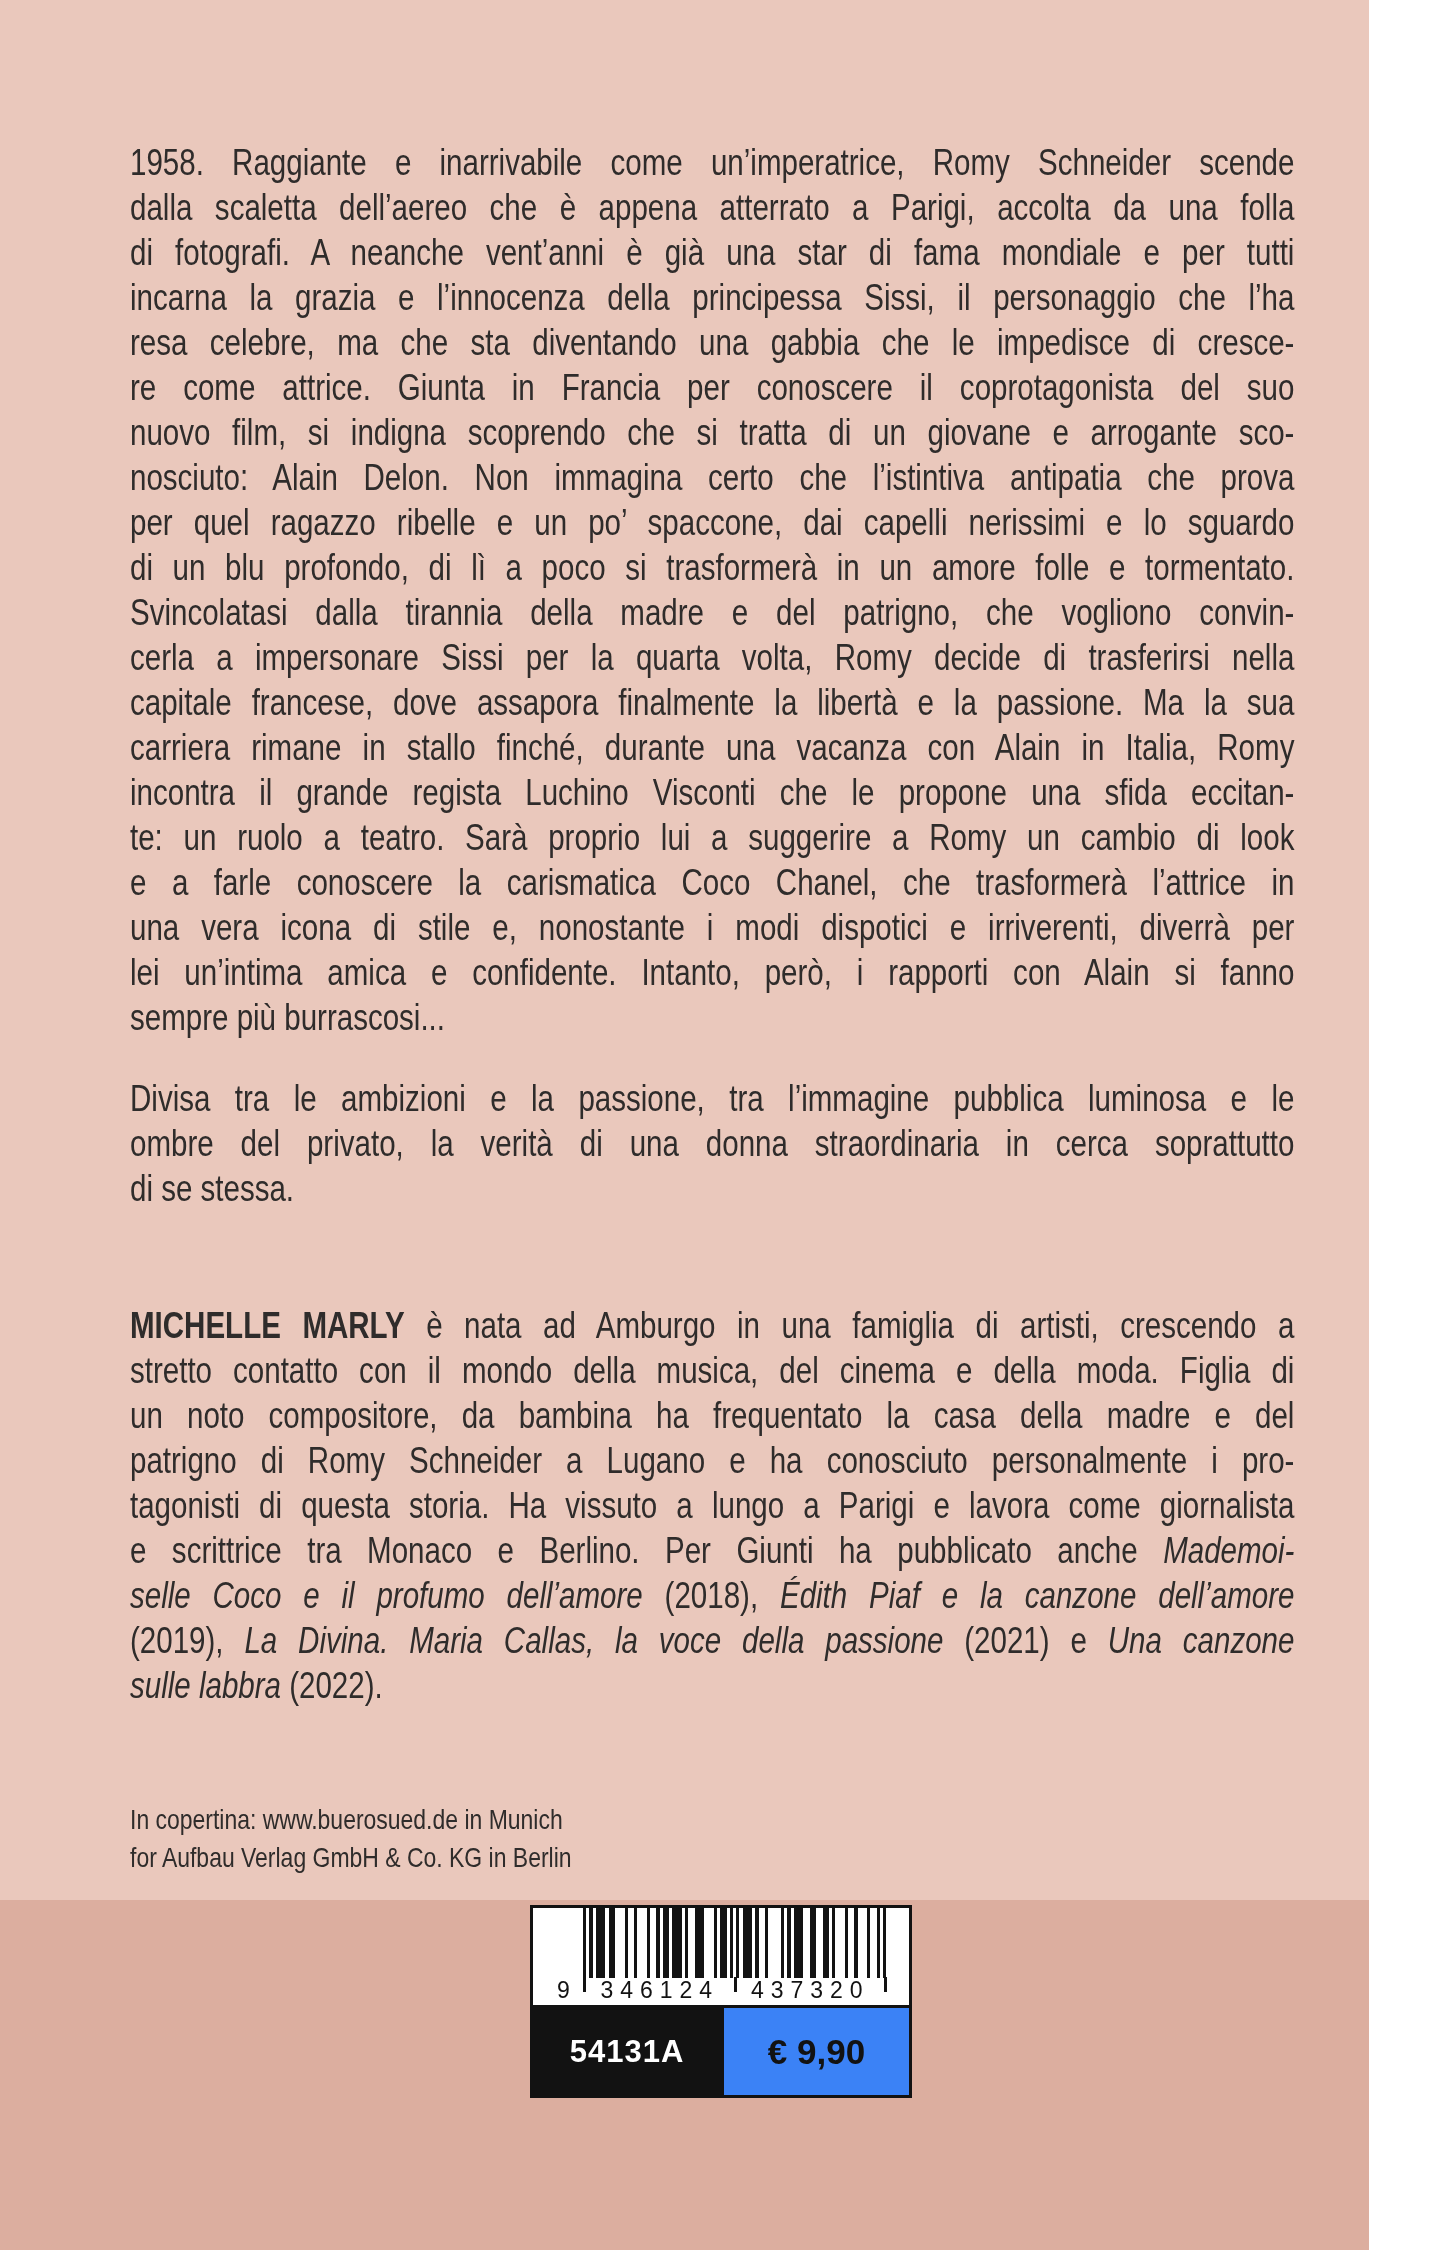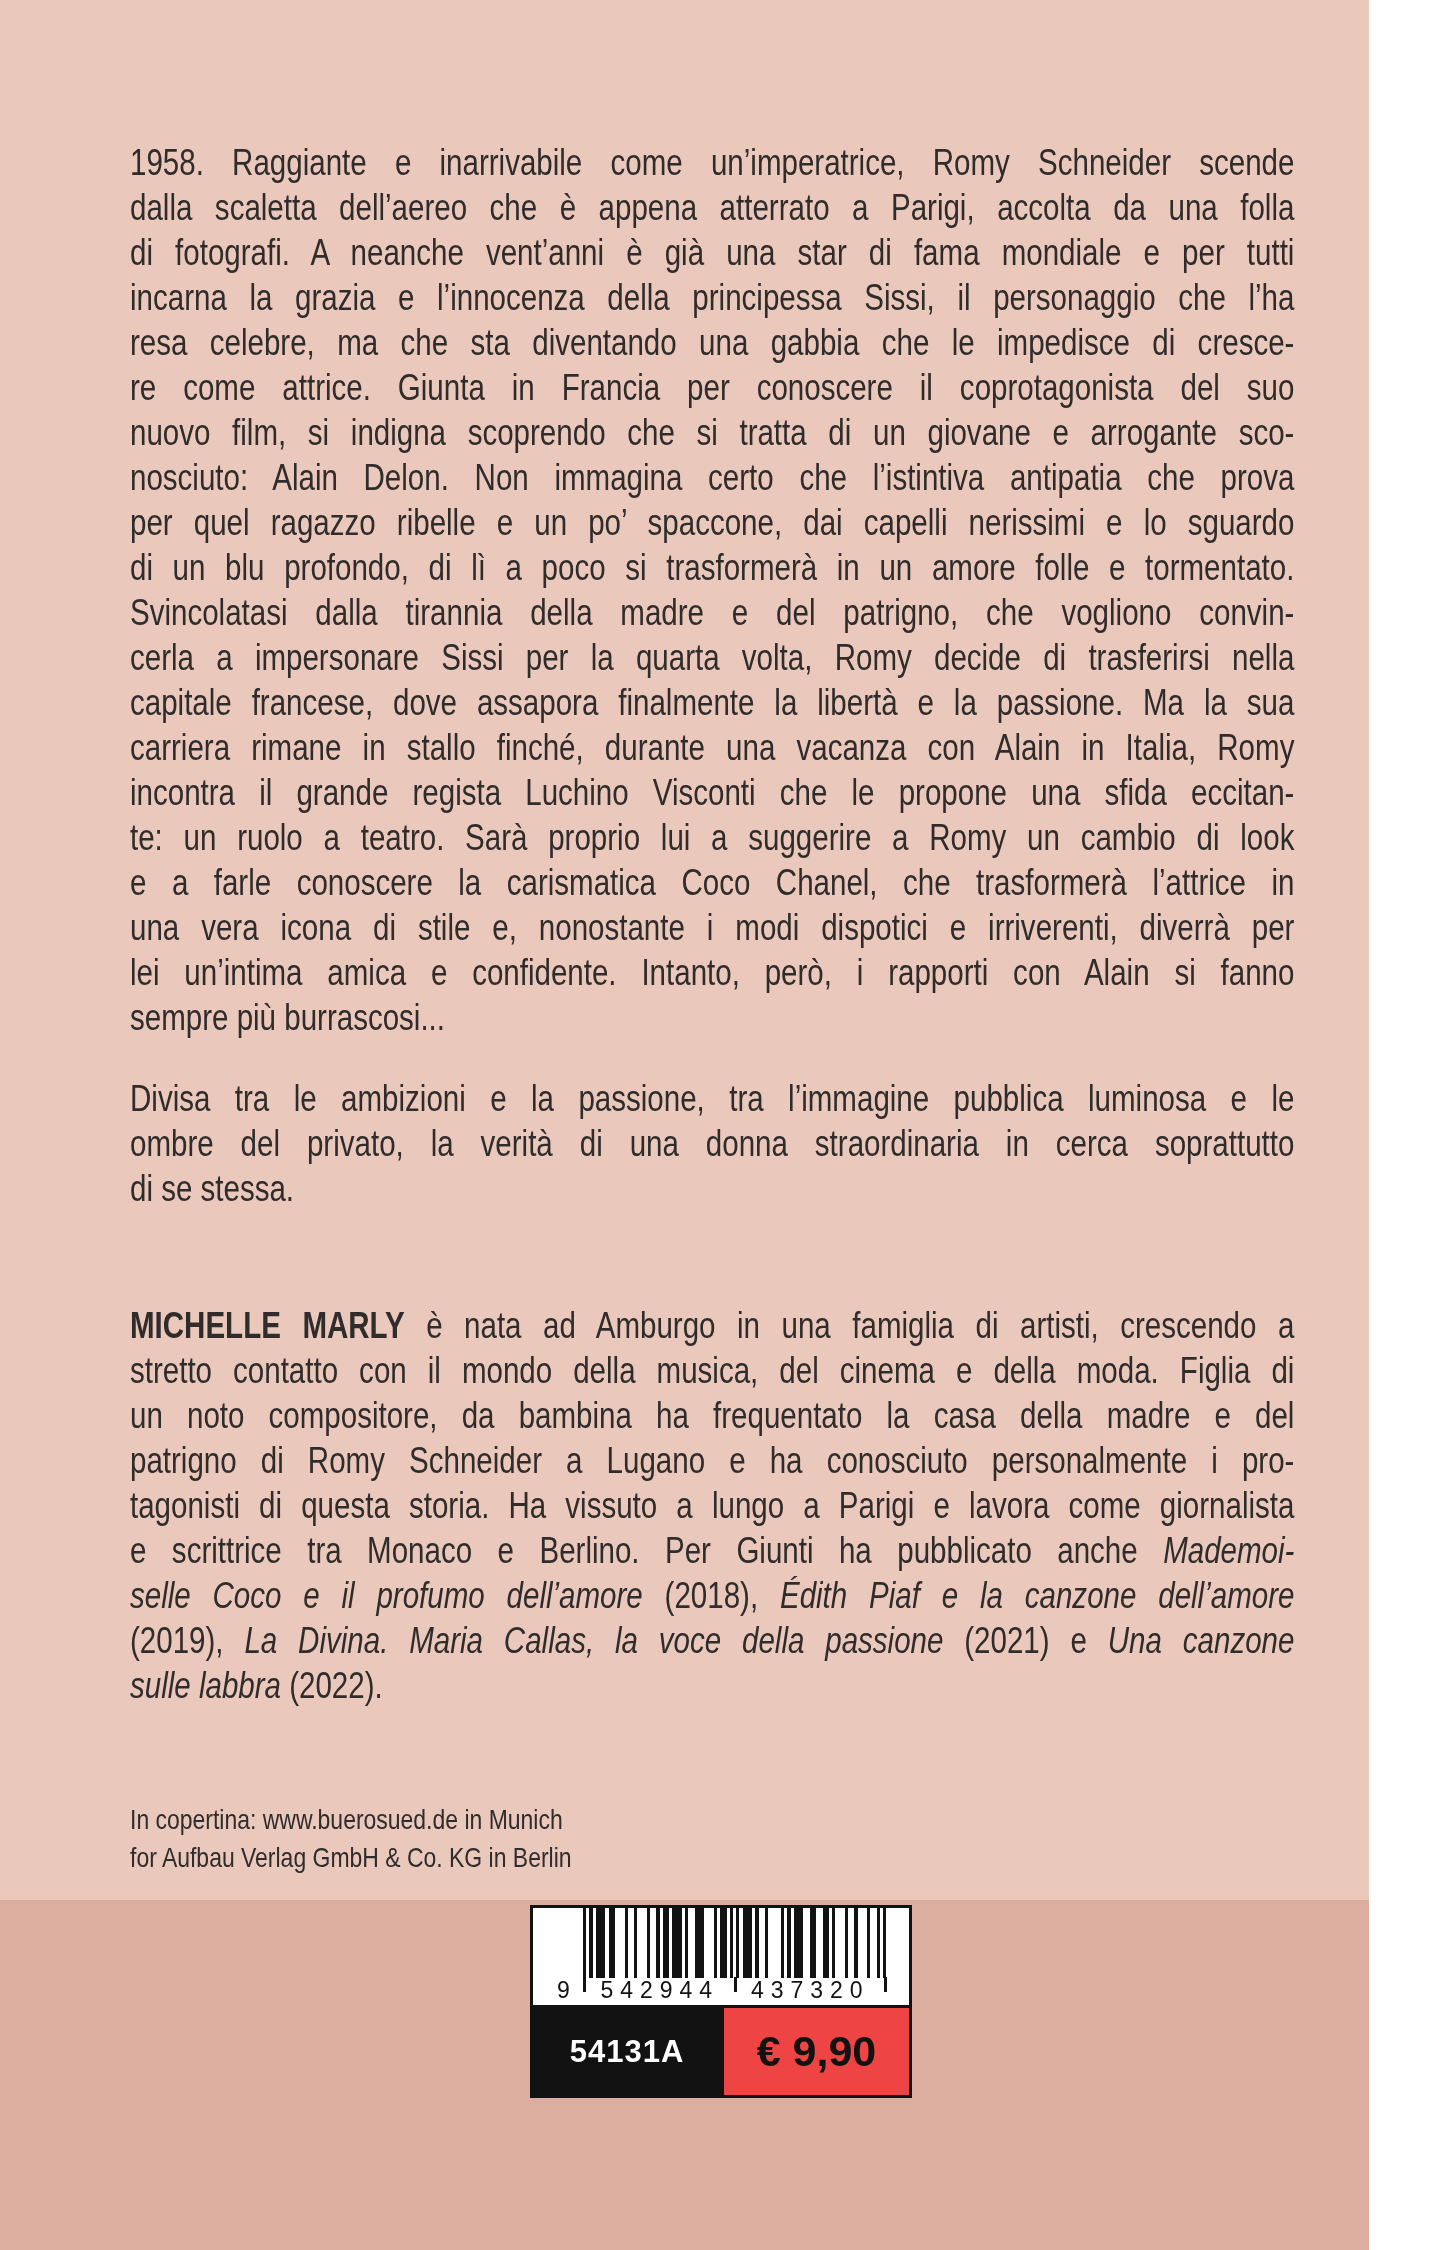--- a/index.html
+++ b/index.html
@@ -51,23 +51,23 @@
   .digit-first{width:26px;line-height:25px;}
   .guard{width:3px;height:15px;background:#121212;margin-top:-1px;}
   .dgroup{flex:1;text-align:center;letter-spacing:7px;line-height:25px;}
   .bottom-row{border-top:3px solid #121212;flex:1;display:flex;}
   .code-cell{
     width:188px;background:#121212;color:#fff;
     display:flex;align-items:center;justify-content:center;
     font-weight:700;font-size:31px;letter-spacing:1px;
   }
   .price-cell{
-    flex:1;background:#ef4444;
+    flex:1;background:#3b82f6;
     display:flex;align-items:center;justify-content:center;
-    font-weight:700;font-size:43px;border-left:3px solid #121212;
+    font-weight:700;font-size:35px;border-left:3px solid #121212;
   }
 </style>
 </head>
 <body>
 
 <div class="page">
 
   <div class="band"></div>
 
   <div class="textwrap">
@@ -180,21 +180,21 @@
         <div style="width: 3.2px; background: rgb(18, 18, 18);"></div>
         <div style="width: 6.4px; background: rgb(255, 255, 255);"></div>
         <div style="width: 3.2px; background: rgb(18, 18, 18);"></div>
         <div style="width: 3.2px; background: rgb(255, 255, 255);"></div>
         <div style="width: 3.2px; background: rgb(18, 18, 18);"></div>
       </div>
 
     <div class="digits-row">
       <span class="digit-first">9</span>
       <span class="guard"></span>
-      <span class="dgroup">542944</span>
+      <span class="dgroup">346124</span>
       <span class="guard"></span>
       <span class="dgroup">437320</span>
       <span class="guard"></span>
     </div>
 
     <div class="bottom-row">
       <div class="code-cell">54131A</div>
       <div class="price-cell">€ 9,90</div>
     </div>
   </div>

